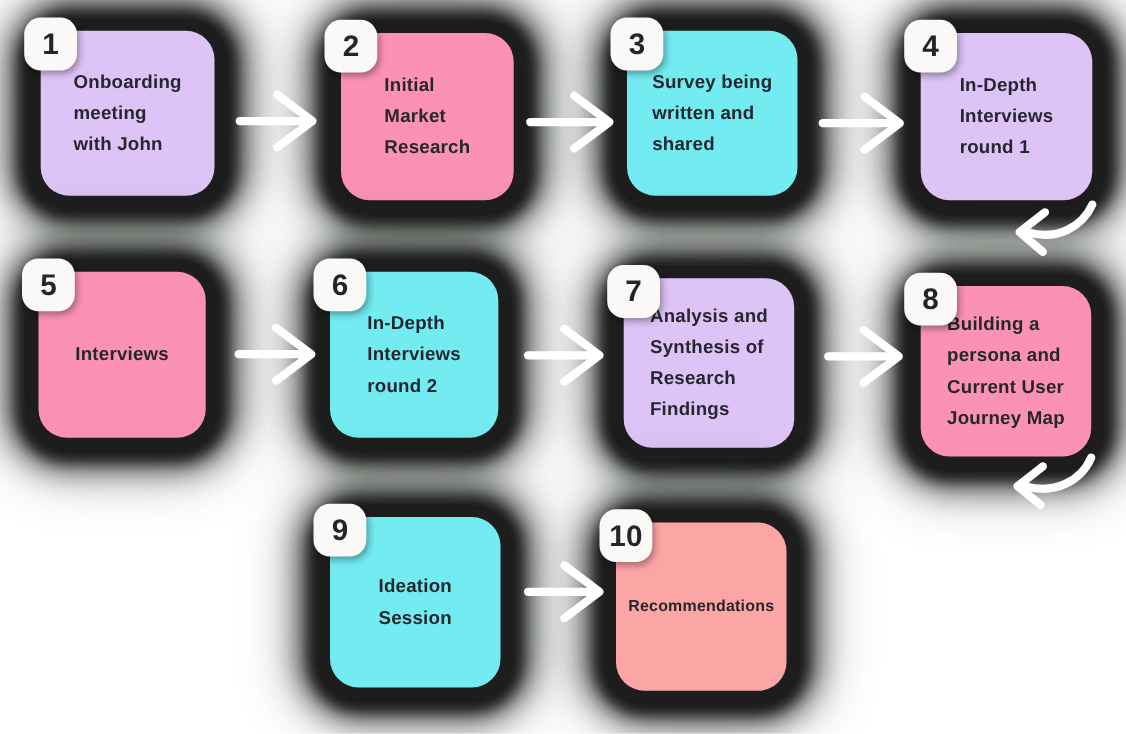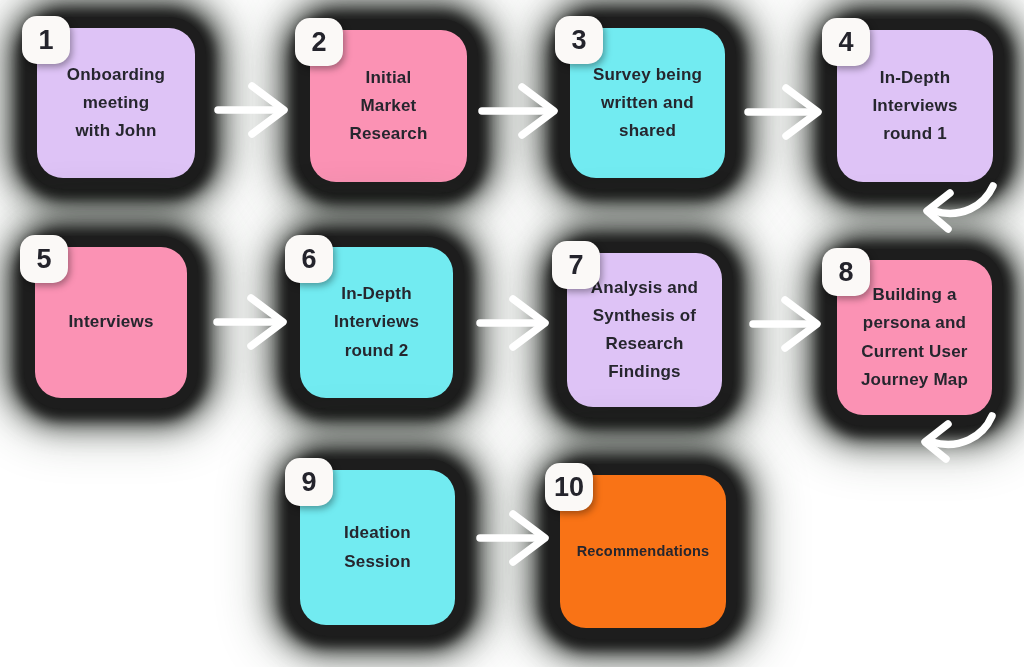--- a/index.html
+++ b/index.html
@@ -23,21 +23,21 @@
       0 0 26px 27px rgba(28,31,28,0.78),
       0 0 46px 36px rgba(46,60,46,0.36);
     z-index: 1;
   }
   .label {
     position: absolute;
     inset: 0;
     display: flex;
     align-items: center;
     justify-content: center;
-    text-align: center;
+    text-align: left;
     padding: 0 10px;
     font-size: 17px;
     font-weight: 700;
     letter-spacing: 0.2px;
     color: #26262e;
     line-height: 1.65;
     white-space: pre-line;
   }
   .badge {
     position: absolute;
@@ -163,21 +163,21 @@
   </div>
 
   <div class="step step-9" style="background-color: rgb(114, 235, 241);">
     <div class="badge">
         <span>9</span>
       </div>
     <div class="label">Ideation
 Session</div>
   </div>
 
-  <div class="step step-10" style="background-color: #f97316; padding-left: 11px;">
+  <div class="step step-10" style="background-color: #fca5a5;">
     <div class="badge">
         <span>10</span>
       </div>
     <div class="label">Recommendations</div>
   </div>
 
   <svg id="arrows" width="1024" height="667" viewBox="0 0 1024 667">
 
     <g>
       <line x1="218" y1="110" x2="279" y2="110"></line>

